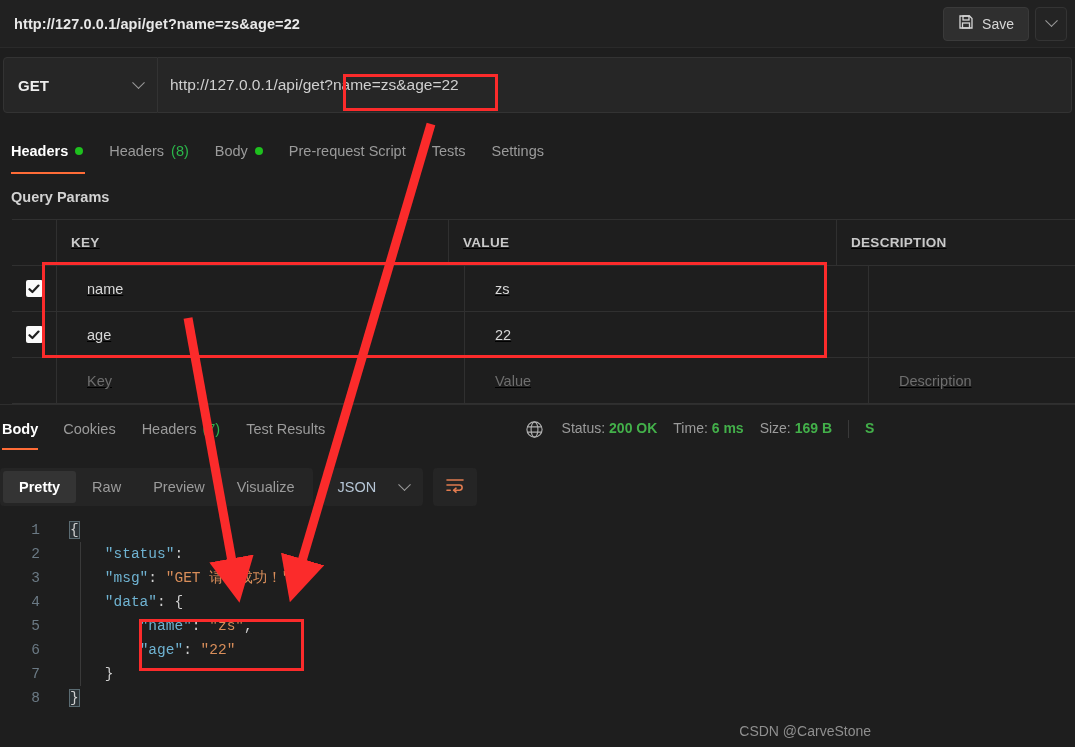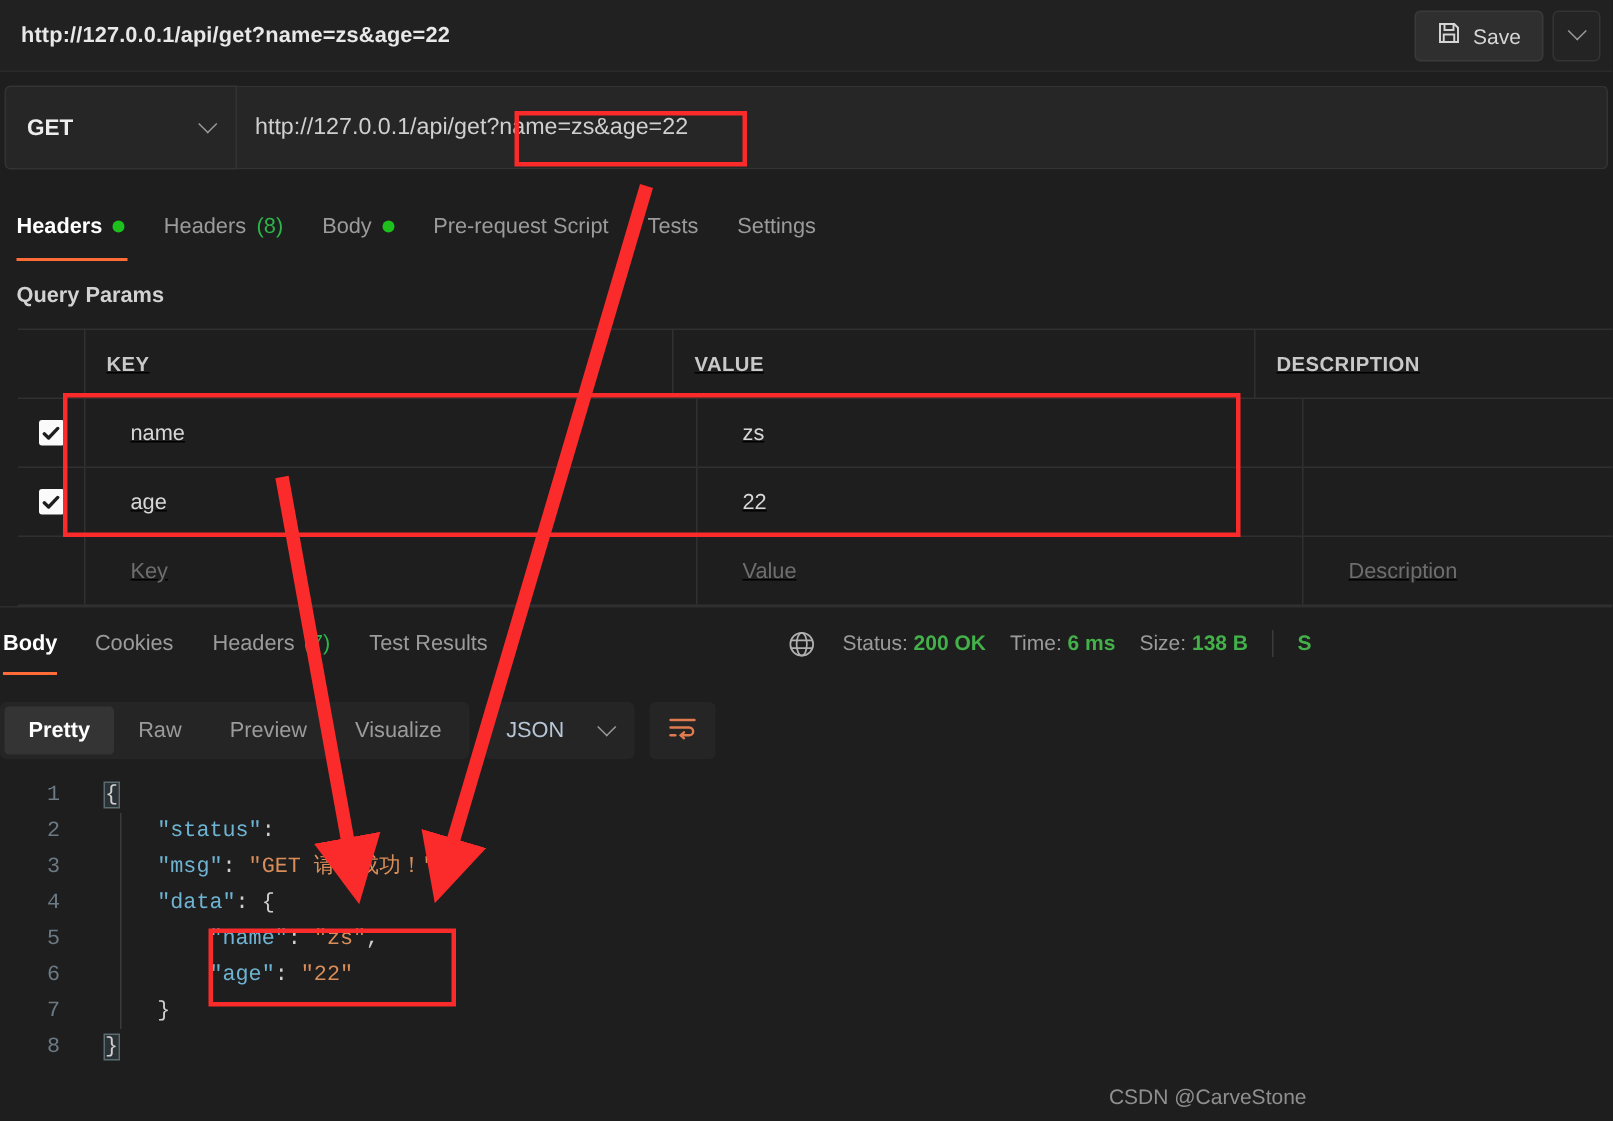--- a/index.html
+++ b/index.html
@@ -293,21 +293,21 @@
     <span>
       <span class="lbl">Status:</span>
       <span class="val">200 OK</span>
     </span>
     <span>
       <span class="lbl">Time:</span>
       <span class="val">6 ms</span>
     </span>
     <span>
       <span class="lbl">Size:</span>
-      <span class="val">138 B</span>
+      <span class="val">169 B</span>
     </span>
     <span class="vdiv"></span>
     <span class="cut-s">S</span>
   </div>
 
   <div class="bodybar">
     <div class="seg">
       <button class="on">Pretty</button>
       <button>Raw</button>
       <button>Preview</button>

